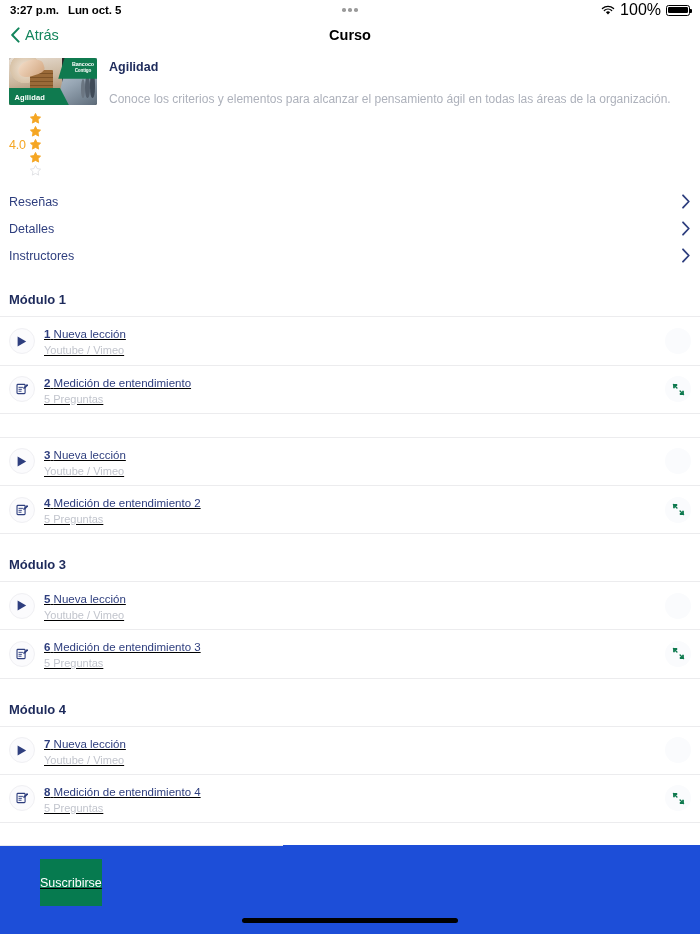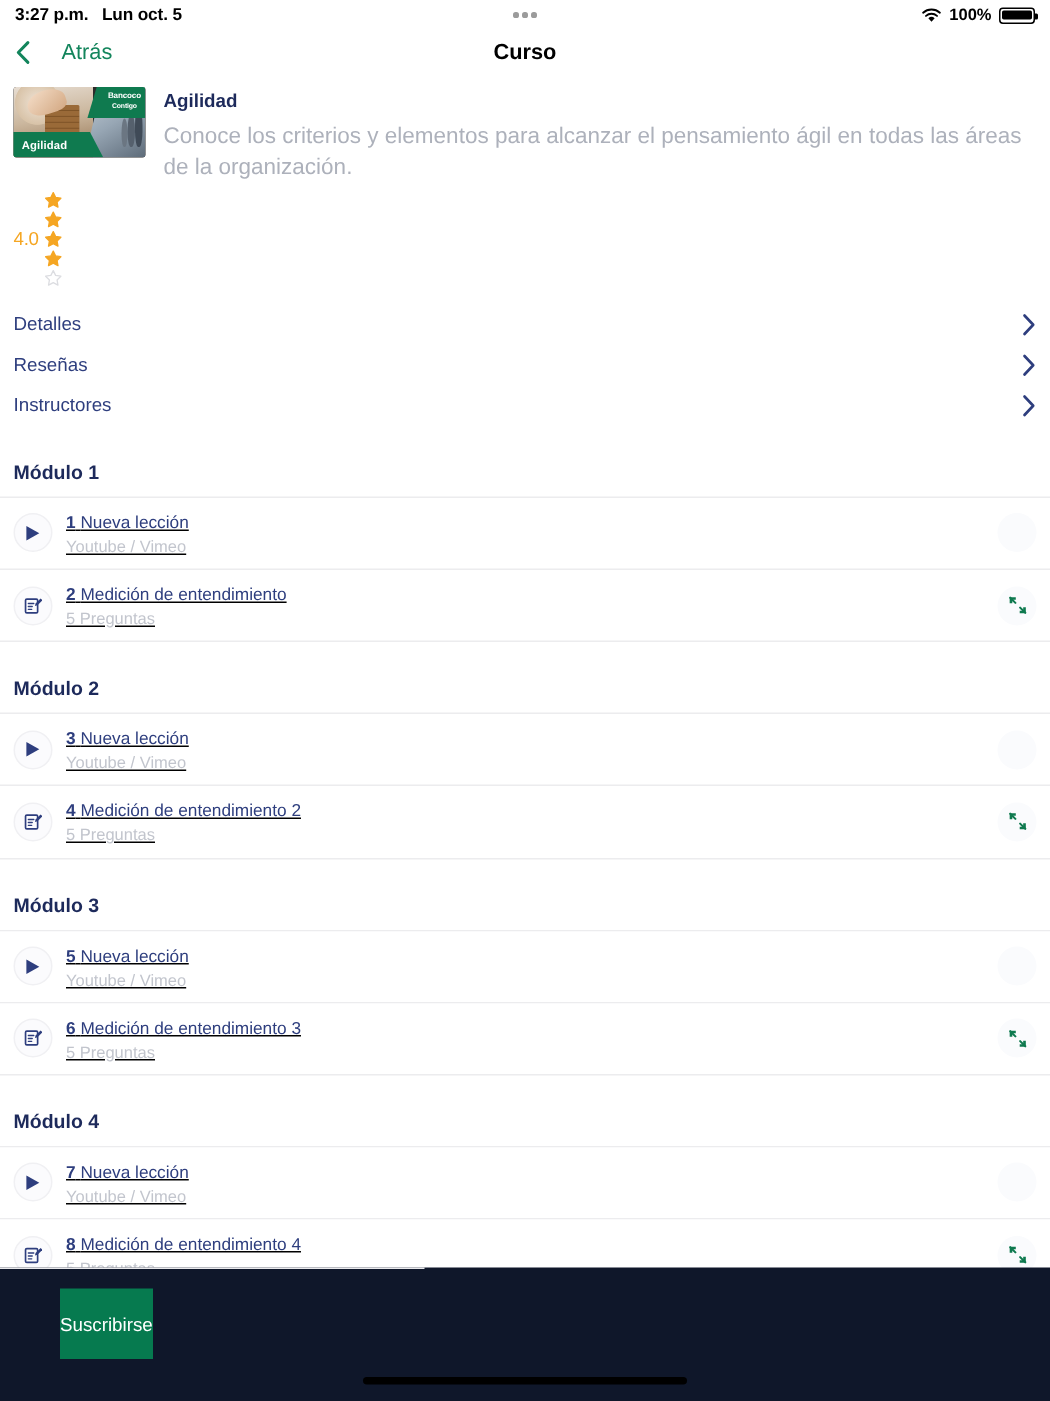--- a/index.html
+++ b/index.html
@@ -47,21 +47,21 @@
   .batt i { position:absolute; left:1.2px; top:1.2px; bottom:1.2px; right:1.2px; background:#000; border-radius: 1.2px; display:block;}
 
   
   .navbar {
     height: 29px;
     display: flex; align-items: center;
     padding: 0 10px;
     position: relative;
   }
   .back {
-    display: flex; align-items: center; gap: 20px;
+    display: flex; align-items: center; gap: 4px;
     color: #13855c; font-size: 14.5px; cursor: pointer;
   }
   .chev-left { width: 11px; height: 16px; display: block; }
   .nav-title {
     position:absolute; left:0; right:0; text-align:center;
     font-size: 14.5px; font-weight: 700; color: #000;
     pointer-events:none;
   }
 
   
@@ -125,21 +125,21 @@
     font-size:4.6px; font-weight:700; line-height:1.25; text-align:center;
     letter-spacing:-.1px;
   }
   .thumb .logotxt b { display:block; font-size:5.4px;}
 
   .courseinfo { padding-top: 1px; }
   .course-title {
     font-size: 12.5px; font-weight: 700; color: #1d2a5b; line-height: 1.3;
   }
   .course-desc {
-    font-size: 15px; color: #adb1bb; margin-top: 6px; line-height: 1.35;
+    font-size: 12px; color: #adb1bb; margin-top: 16px; line-height: 1.35;
   }
 
   .rating {
     display: flex; align-items: center; gap: 3px;
     padding: 5px 0 0 9px;
   }
   .rating .num { color: #f5a623; font-size: 12.5px; letter-spacing:-.2px; }
   .star { width: 13px; height: 13px; display:block; }
 
   
@@ -179,21 +179,22 @@
     width: 26px; height: 26px; flex: 0 0 26px; border-radius:50%;
     background:#fafbfd; display:flex; align-items:center; justify-content:center;
     cursor:pointer;
   }
   .expand-ico { width: 13px; height: 13px; display:block; }
   .module-gap { height: 23px; }
 
   
   .footer {
     position: absolute; left: 0; right: 0; bottom: 0;
-    background: #0f172a;
+    background: #1d4ed8;
+    text-decoration: underline;
   }
   .footer-top-line { height:1px; background:#e9e9ec; width: 283px; }
   .subscribe {
     margin: 13px 40px 0 40px;
     height: 47px;
     background: #067a4f; color: #fff;
     display:flex; align-items:center; justify-content:center;
     font-size: 12.5px; border:none; cursor:pointer;
     font-family: "Liberation Sans", sans-serif;
   }
@@ -216,21 +217,21 @@
       </span>
   </div>
   <div class="sb-right">
     <span>
       <svg class="wifi-ico" viewBox="0 0 16 12">
           <path d="M8 10.6 5.6 7.9a3.6 3.6 0 0 1 4.8 0L8 10.6z" fill="#000"></path>
           <path d="M3.8 6.1a6.3 6.3 0 0 1 8.4 0" stroke="#000" stroke-width="1.45" fill="none" stroke-linecap="round"></path>
           <path d="M1.6 3.7a9.6 9.6 0 0 1 12.8 0" stroke="#000" stroke-width="1.45" fill="none" stroke-linecap="round"></path>
         </svg>
     </span>
-    <span style="font-size:11px;font-weight:700">100%</span>
+    <span style="font-size:16px;font-weight:400">100%</span>
     <span class="batt">
         <i></i>
       </span>
   </div>
 </div>
 
 <div class="navbar">
   <div class="back">
     <span>
       <svg class="chev-left" viewBox="0 0 11 16">
@@ -279,29 +280,29 @@
             <path d="M12 2.6l2.9 5.9 6.5.95-4.7 4.6 1.1 6.45L12 17.45 6.2 20.5l1.1-6.45-4.7-4.6 6.5-.95z" fill="#f5a623" stroke="#f5a623" stroke-width="1.6" stroke-linejoin="round"></path>
           </svg></span><span><svg class="star" viewBox="0 0 24 24">
             <path d="M12 2.6l2.9 5.9 6.5.95-4.7 4.6 1.1 6.45L12 17.45 6.2 20.5l1.1-6.45-4.7-4.6 6.5-.95z" fill="#f5a623" stroke="#f5a623" stroke-width="1.6" stroke-linejoin="round"></path>
           </svg></span><span><svg class="star" viewBox="0 0 24 24">
             <path d="M12 2.6l2.9 5.9 6.5.95-4.7 4.6 1.1 6.45L12 17.45 6.2 20.5l1.1-6.45-4.7-4.6 6.5-.95z" fill="#ffffff" stroke="#dcdde1" stroke-width="1.6" stroke-linejoin="round"></path>
           </svg></span></span>
   </div>
 
   <div class="navlist" id="navlist">
       <div class="navrow">
-        <span class="lbl">Detalles</span>
+        <span class="lbl">Reseñas</span>
         <span style="margin-left:auto;display:flex">
           <svg class="chev" viewBox="0 0 10 16">
             <path d="M1.8 1.4 8 8l-6.2 6.6" stroke="#2e3e7e" stroke-width="1.9" fill="none" stroke-linecap="round" stroke-linejoin="round"></path>
           </svg>
         </span>
       </div>
       <div class="navrow">
-        <span class="lbl">Reseñas</span>
+        <span class="lbl">Detalles</span>
         <span style="margin-left:auto;display:flex">
           <svg class="chev" viewBox="0 0 10 16">
             <path d="M1.8 1.4 8 8l-6.2 6.6" stroke="#2e3e7e" stroke-width="1.9" fill="none" stroke-linecap="round" stroke-linejoin="round"></path>
           </svg>
         </span>
       </div>
       <div class="navrow">
         <span class="lbl">Instructores</span>
         <span style="margin-left:auto;display:flex">
           <svg class="chev" viewBox="0 0 10 16">
@@ -347,21 +348,20 @@
                 <path d="M12.8 12.8H8.4v-1.9h2.5V8.4h1.9z" fill="#0f7a4f"></path>
                 <path d="M5.3 5.3 1.6 1.6M8.7 8.7l3.7 3.7" stroke="#0f7a4f" stroke-width="1.5" stroke-linecap="round"></path>
               </svg>
             </span>
           </span>
         </div>
         <div class="sep"></div>
         <div class="module-gap"></div>
       </div>
       <div>
-        <div class="module-title">Módulo 2</div>
         <div class="sep"></div>
         <div class="lessonrow">
           <span class="circ">
             <span style="display:flex">
               <svg class="play-ico" viewBox="0 0 10 11">
                 <path d="M0.6 0.6 9.2 5.5 0.6 10.4z" fill="#2e3e7e"></path>
               </svg>
             </span>
           </span>
           <span class="lessontxt"><span class="lessonname"><b>3</b> <span>Nueva lección</span></span><span class="lessonsub" style="display:block">Youtube / Vimeo</span></span>

